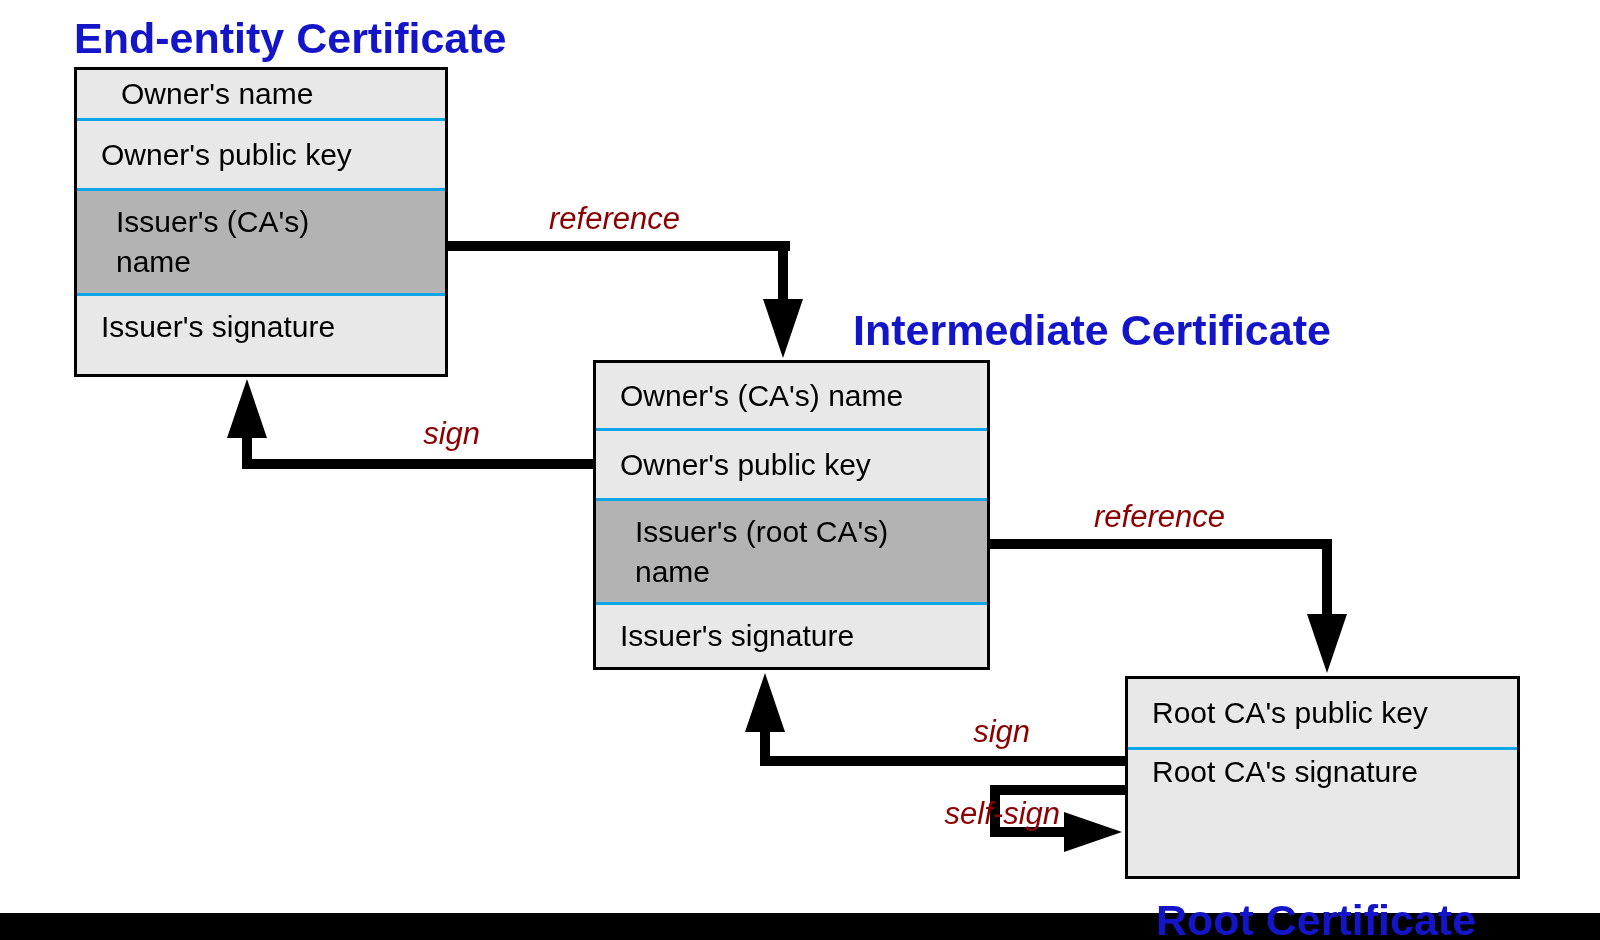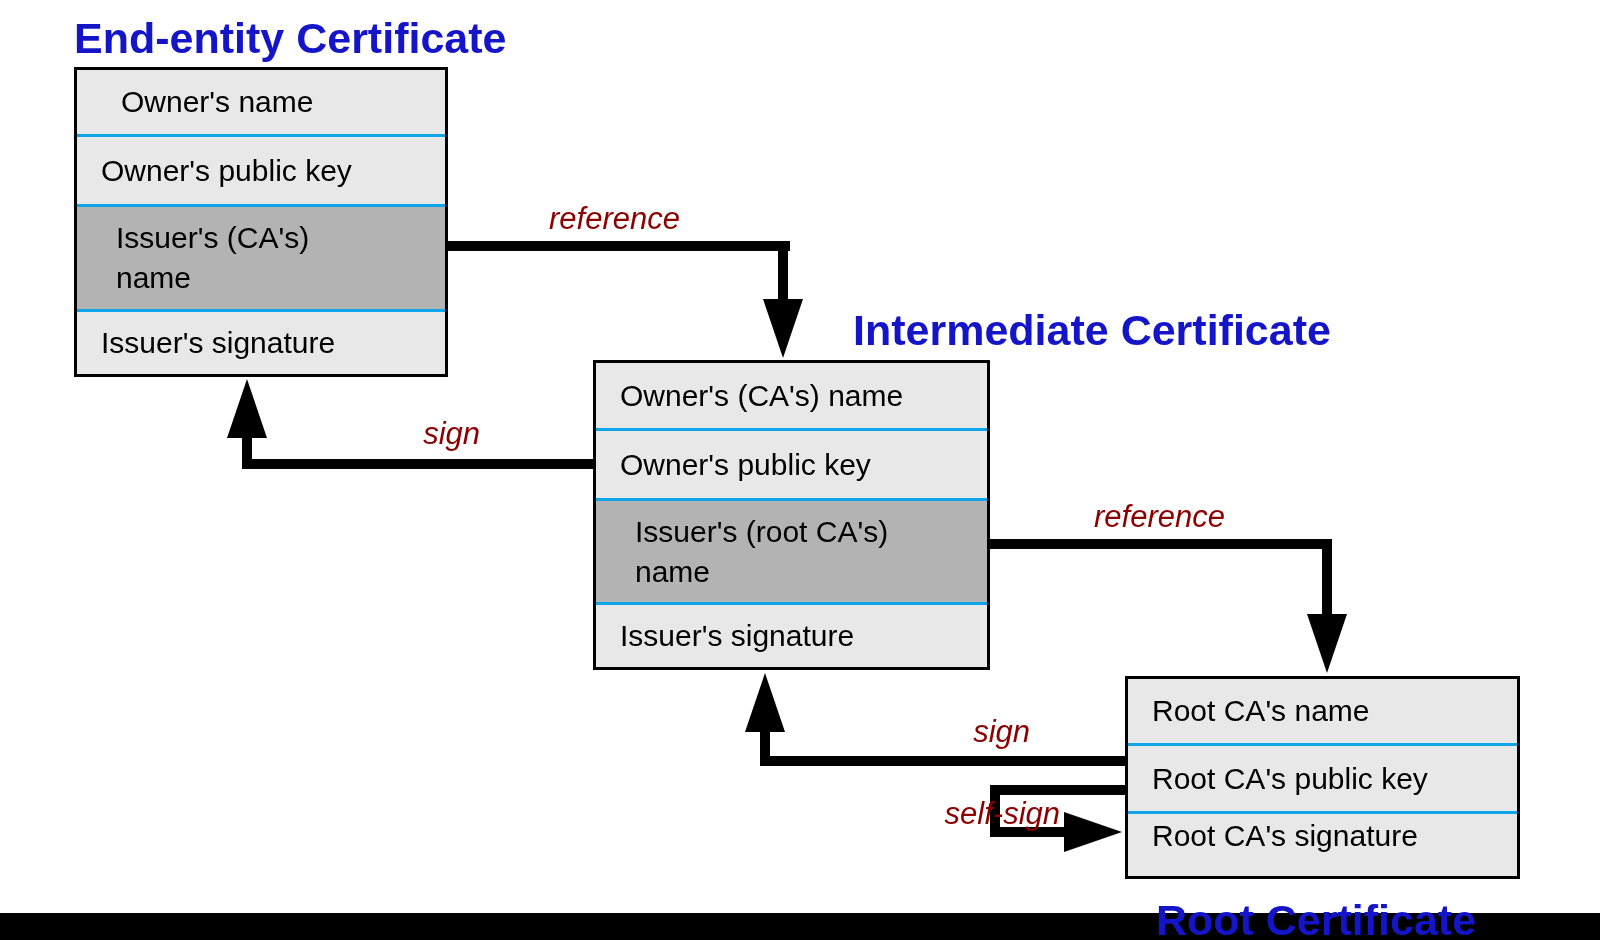--- a/index.html
+++ b/index.html
@@ -80,41 +80,40 @@
   #root-title { z-index: 5; }
 </style>
 </head>
 <body>
 
 <div id="stage">
 
   <div class="cert-title" style="left:74px; top:14px;">End-entity Certificate</div>
 
   <div class="cert-box" style="left:74px; top:67px; width:374px; height:310px;">
-    <div class="cert-row" style="height:64px;padding-left:44px;">Owner's name</div>
+    <div class="cert-row" style="height:48px;padding-left:44px;">Owner's name</div>
     <div class="cert-row" style="height:70px;">Owner's public key</div>
     <div class="cert-row highlight" style="height:105px;">Issuer's (CA's)
 name</div>
     <div class="cert-row" style="height:65px;">Issuer's signature</div>
   </div>
 
   <div class="cert-title" style="left:853px; top:306px;">Intermediate Certificate</div>
 
   <div class="cert-box" style="left:593px; top:360px; width:397px; height:310px;">
     <div class="cert-row" style="height:65px;">Owner's (CA's) name</div>
     <div class="cert-row" style="height:70px;">Owner's public key</div>
     <div class="cert-row highlight" style="height:104px;">Issuer's (root CA's)
 name</div>
     <div class="cert-row" style="height:65px;">Issuer's signature</div>
   </div>
 
   <div class="cert-title" id="root-title" style="left:1146px; top:896px; width:340px; text-align:center;">Root Certificate</div>
 
   <div class="cert-box" style="left:1125px; top:676px; width:395px; height:203px;">
-    <div class="cert-row" style="height:64px;">Root CA's name</div>
     <div class="cert-row" style="height:68px;">Root CA's public key</div>
     <div class="cert-row" style="height:46px;">Root CA's signature</div>
   </div>
 
   <div>
     <div class="seg" style="left:448px; top:241px; width:342px; height:10px;"></div>
     <div class="seg" style="left:778px; top:246px; width:10px; height:56px;"></div>
     <div class="ah ah-down" style="left:763px; top:299px;"></div>
   </div>
   <div class="arrow-label" style="left:500px; top:201px; width:180px;">reference</div>

